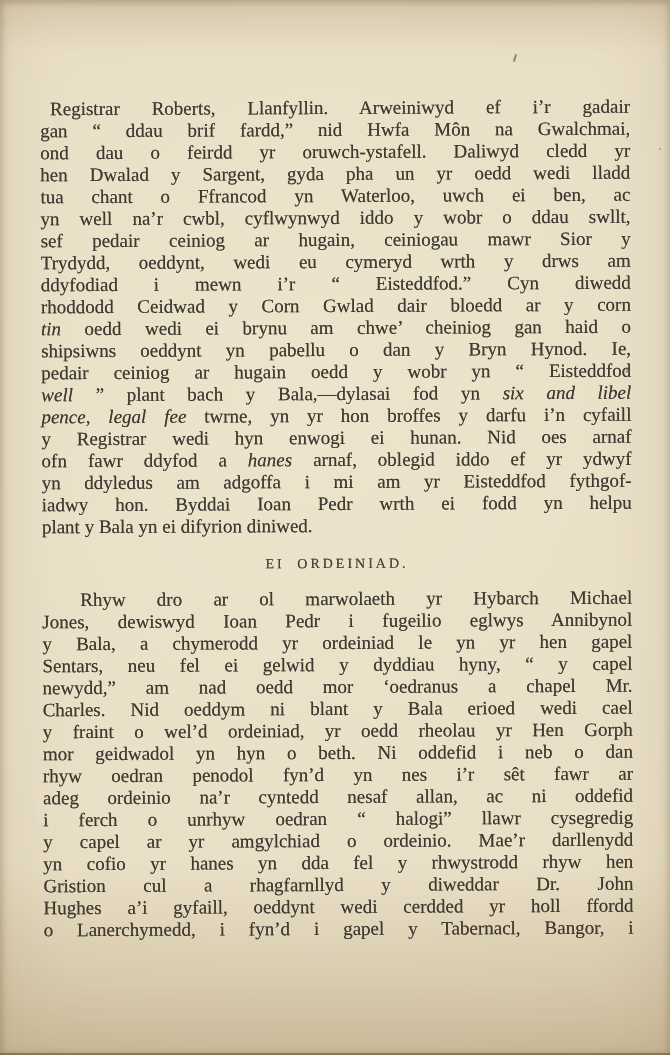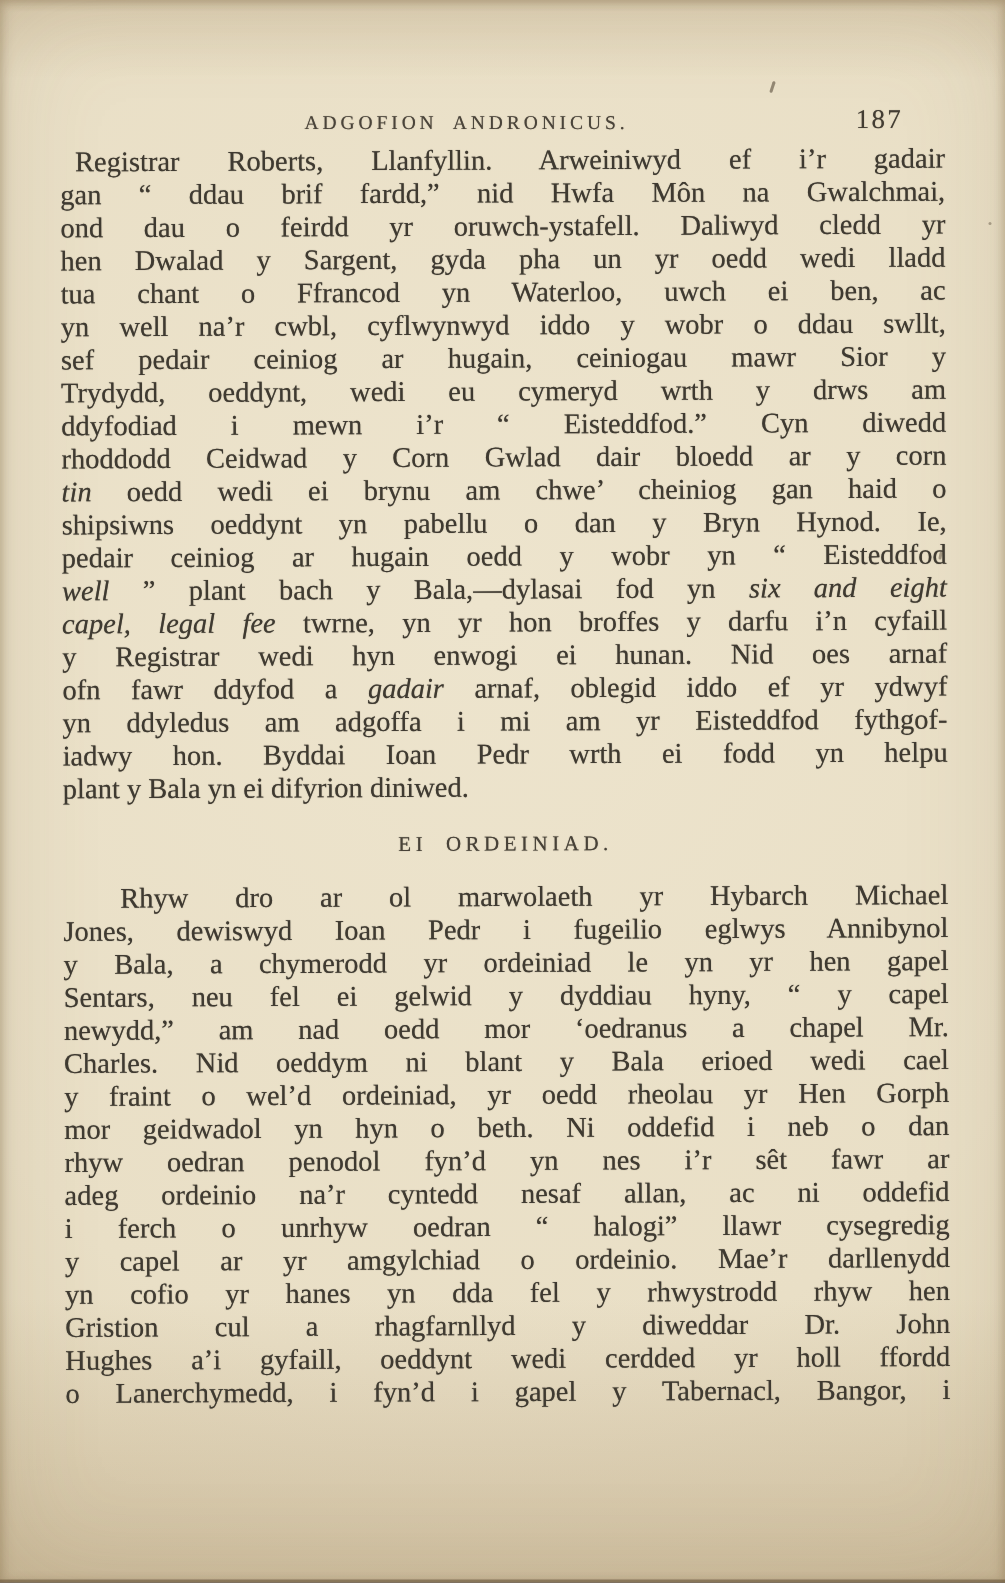--- a/index.html
+++ b/index.html
@@ -110,44 +110,40 @@
   .speck-dot {
     width: 2px; height: 2px;
     left: 659px; top: 148px;
     background: rgba(75, 62, 45, .4);
   }
 </style>
 </head>
 <body>
 
 <div class="page">
-  <div class="header">
-    <div class="running-title">ADGOFION ANDRONICUS.</div>
-    <div class="page-number">187</div>
-  </div>
 
   <div class="content">
       <div class="paragraph">
         <div class="text-line" style="text-indent: 10px;"><span>Registrar Roberts, Llanfyllin.  Arweiniwyd ef i’r gadair</span></div>
         <div class="text-line"><span>gan “ ddau brif fardd,” nid Hwfa Môn na Gwalchmai,</span></div>
         <div class="text-line"><span>ond dau o feirdd yr oruwch-ystafell.  Daliwyd cledd yr</span></div>
         <div class="text-line"><span>hen Dwalad y Sargent, gyda pha un yr oedd wedi lladd</span></div>
         <div class="text-line"><span>tua chant o Ffrancod yn Waterloo, uwch ei ben, ac</span></div>
         <div class="text-line"><span>yn well na’r cwbl, cyflwynwyd iddo y wobr o ddau swllt,</span></div>
         <div class="text-line"><span>sef pedair ceiniog ar hugain, ceiniogau mawr Sior y</span></div>
         <div class="text-line"><span>Trydydd, oeddynt, wedi eu cymeryd wrth y drws am</span></div>
         <div class="text-line"><span>ddyfodiad i mewn i’r “ Eisteddfod.”  Cyn diwedd</span></div>
         <div class="text-line"><span>rhoddodd Ceidwad y Corn Gwlad dair bloedd ar y corn</span></div>
         <div class="text-line"><i>tin</i><span> oedd wedi ei brynu am chwe’ cheiniog gan haid o</span></div>
         <div class="text-line"><span>shipsiwns oeddynt yn pabellu o dan y Bryn Hynod.  Ie,</span></div>
         <div class="text-line"><span>pedair ceiniog ar hugain oedd y wobr yn “ Eisteddfod</span></div>
-        <div class="text-line"><i>well</i><span> ” plant bach y Bala,—dylasai fod yn </span><i>six and eight</i></div>
-        <div class="text-line"><i>capel, legal fee</i><span> twrne, yn yr hon broffes y darfu i’n cyfaill</span></div>
+        <div class="text-line"><i>well</i><span> ” plant bach y Bala,—dylasai fod yn </span><i>six and libel</i></div>
+        <div class="text-line"><i>pence, legal fee</i><span> twrne, yn yr hon broffes y darfu i’n cyfaill</span></div>
         <div class="text-line"><span>y Registrar wedi hyn enwogi ei hunan.  Nid oes arnaf</span></div>
-        <div class="text-line"><span>ofn fawr ddyfod a </span><i>gadair</i><span> arnaf, oblegid iddo ef yr ydwyf</span></div>
+        <div class="text-line"><span>ofn fawr ddyfod a </span><i>hanes</i><span> arnaf, oblegid iddo ef yr ydwyf</span></div>
         <div class="text-line"><span>yn ddyledus am adgoffa i mi am yr Eisteddfod fythgof-</span></div>
         <div class="text-line"><span>iadwy hon.  Byddai Ioan Pedr wrth ei fodd yn helpu</span></div>
         <div class="text-line no-stretch"><span>plant y Bala yn ei difyrion diniwed.</span></div>
       </div>
       <div class="section-heading">EI ORDEINIAD.</div>
       <div class="paragraph">
         <div class="text-line" style="text-indent: 38px;"><span>Rhyw dro ar ol marwolaeth yr Hybarch Michael</span></div>
         <div class="text-line"><span>Jones, dewiswyd Ioan Pedr i fugeilio eglwys Annibynol</span></div>
         <div class="text-line"><span>y Bala, a chymerodd yr ordeiniad le yn yr hen gapel</span></div>
         <div class="text-line"><span>Sentars, neu fel ei gelwid y dyddiau hyny, “ y capel</span></div>

